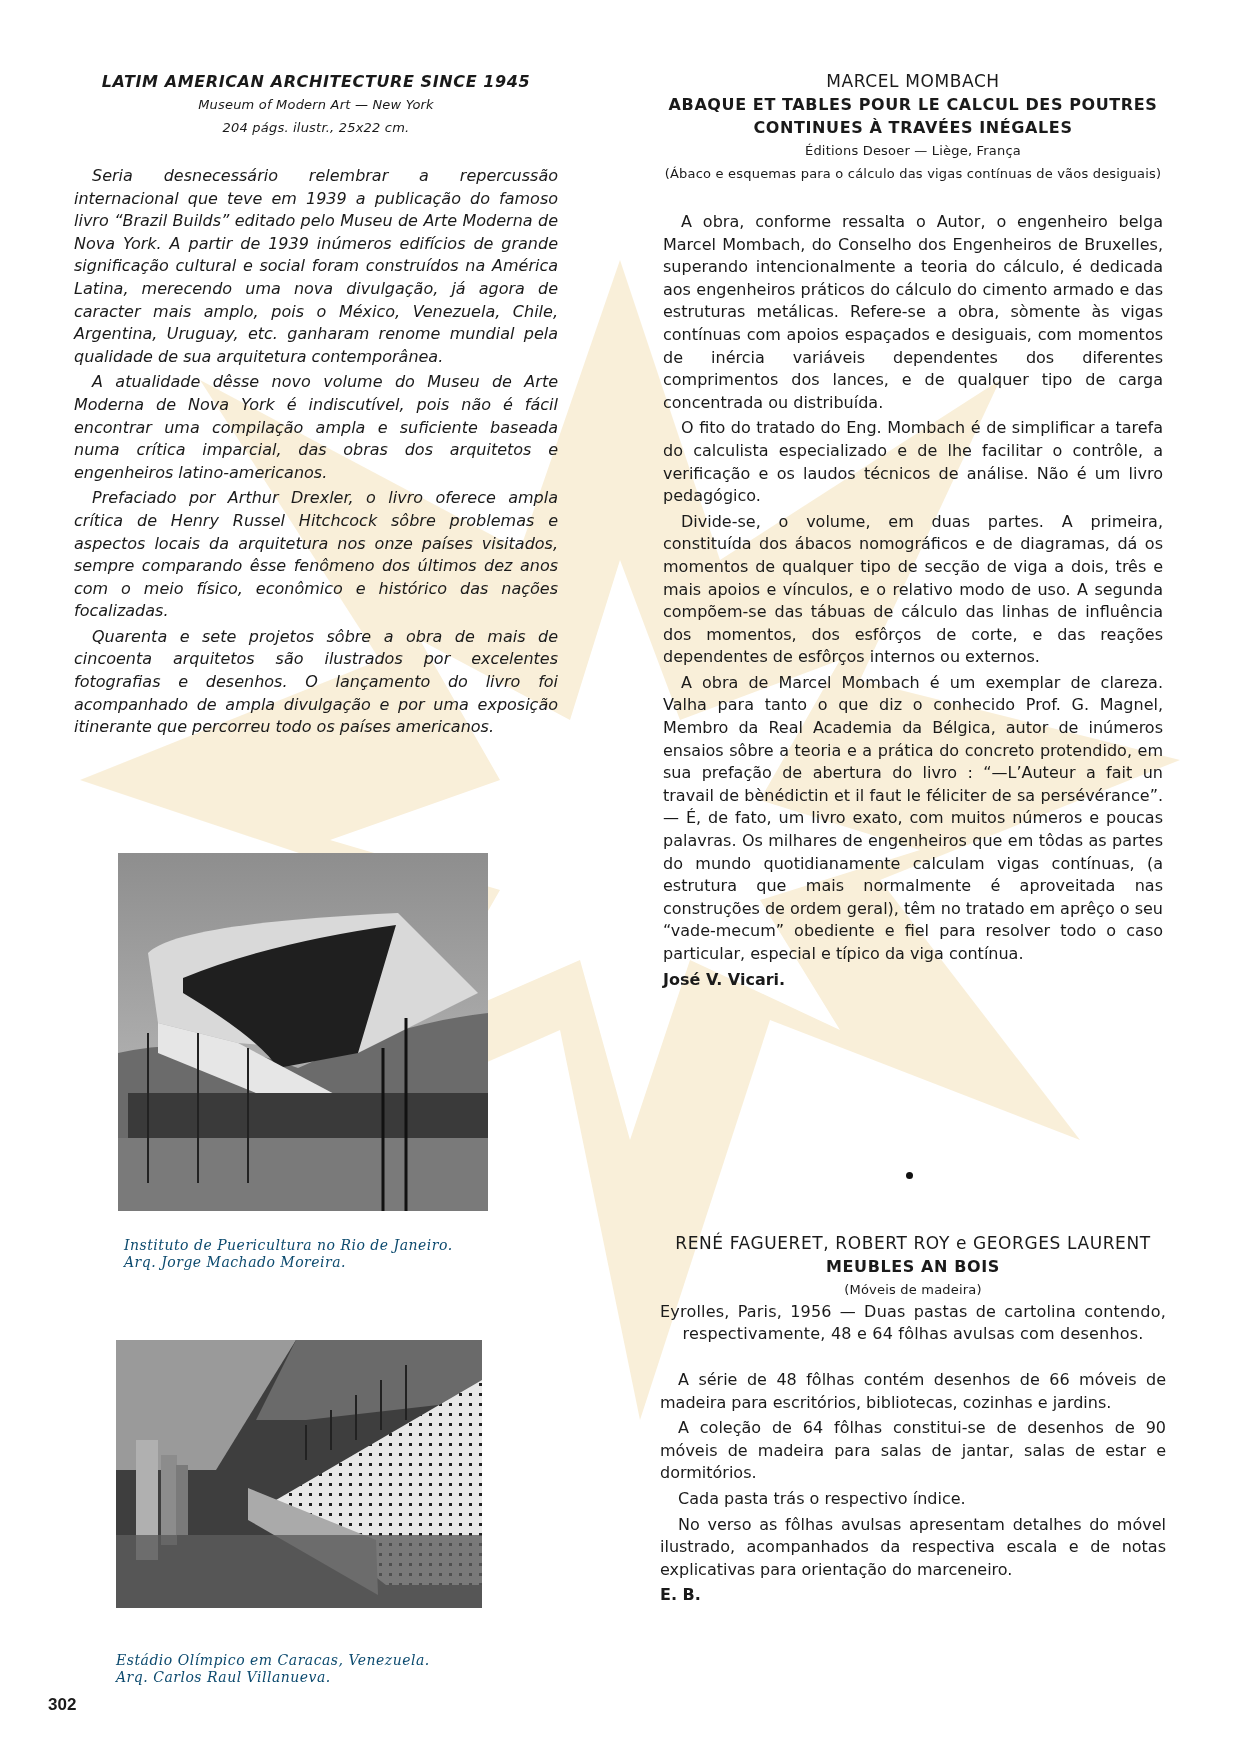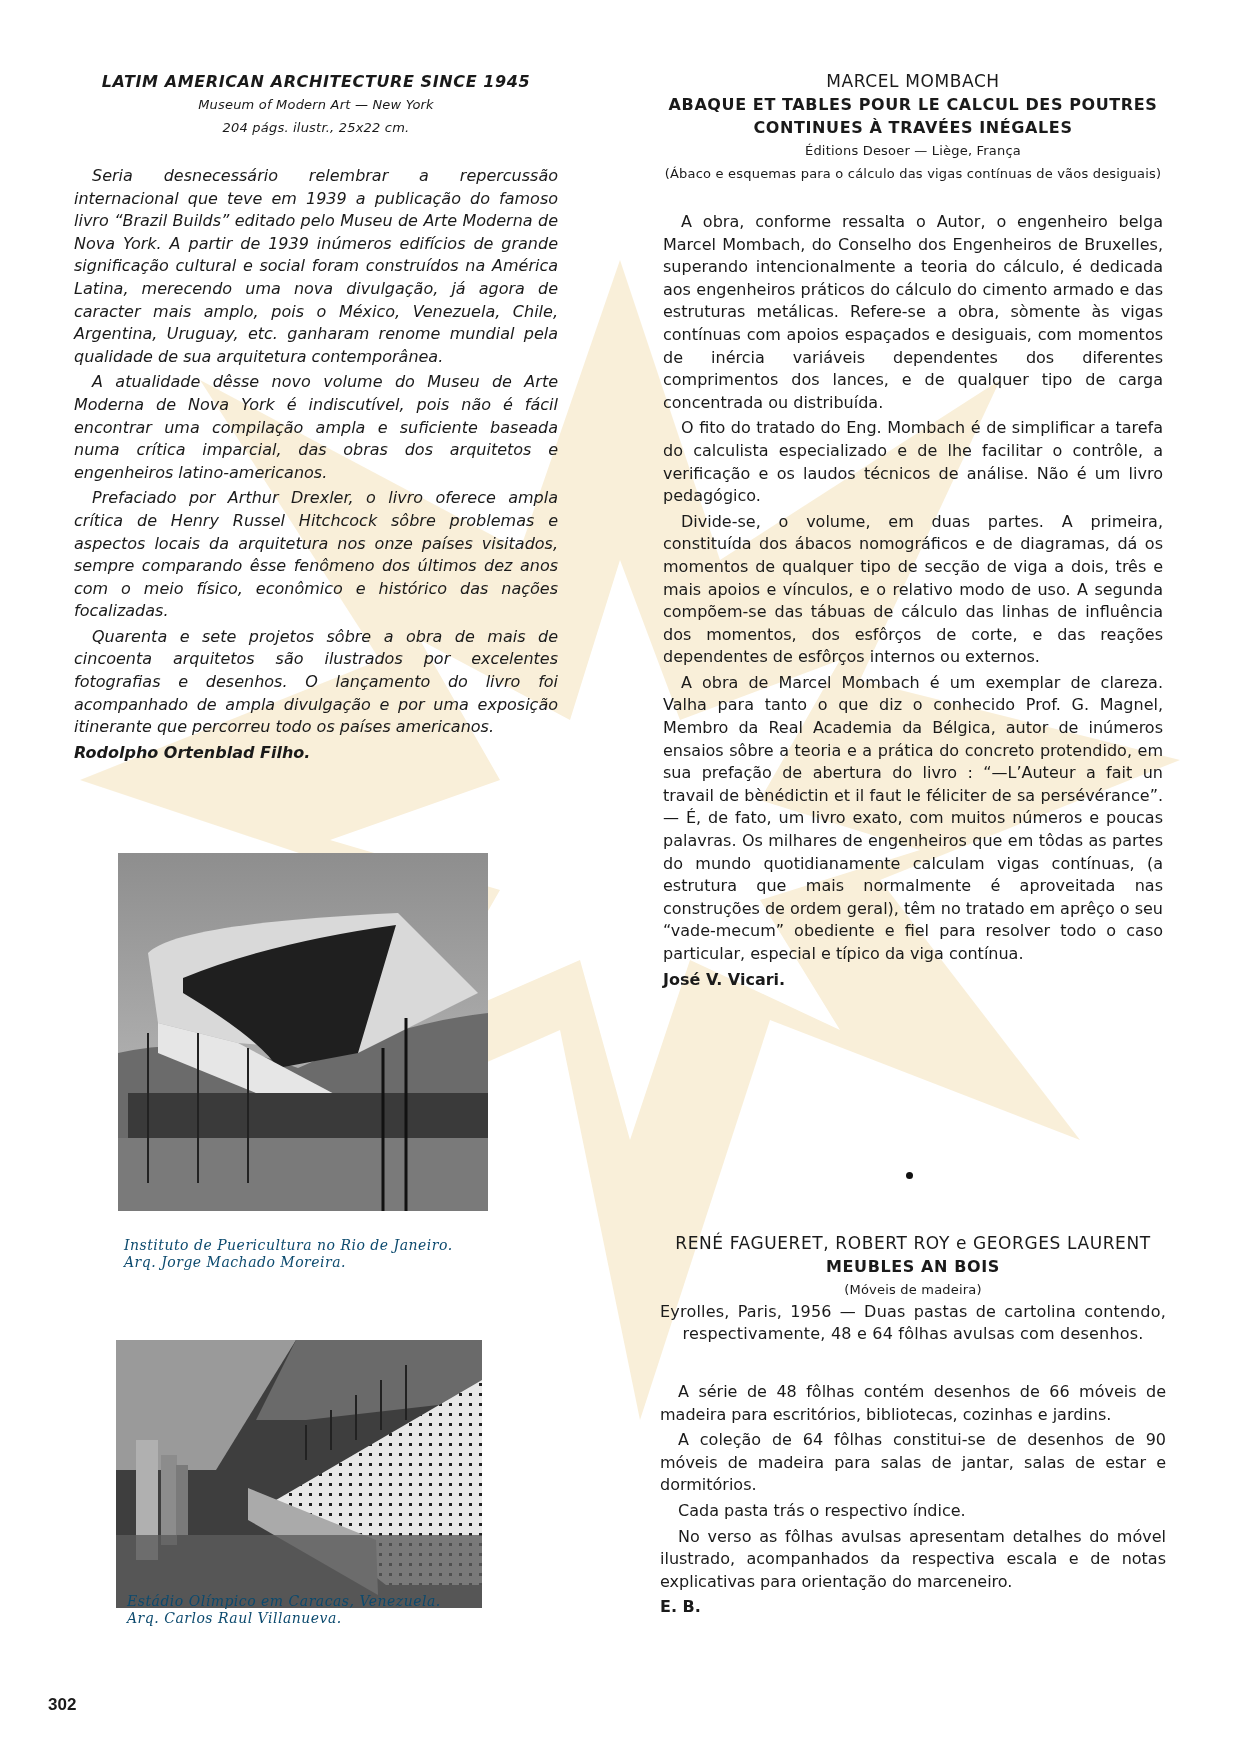--- a/index.html
+++ b/index.html
@@ -17,26 +17,26 @@
   .head .sub { font-size: 13px; }
   .body-text { margin-top: 26px; font-size: 16px; line-height: 22.6px; text-align: justify; }
   .body-text p { margin: 0 0 3px 0; text-indent: 18px; }
   .sig { font-weight: bold; }
   .sig-line { text-indent: 0 !important; }
   .photo { position: absolute; z-index: 1; background: #555; overflow: hidden; }
   .photo-1 { left: 118px; top: 853px; width: 370px; height: 358px; }
   .photo-2 { left: 116px; top: 1340px; width: 366px; height: 268px; }
   .caption { position: absolute; z-index: 1; font-family: "DejaVu Serif", serif; font-style: italic; font-size: 14px; line-height: 17px; color: #0c4a6e; letter-spacing: 0.5px; }
   .caption-1 { left: 124px; top: 1237px; width: 400px; }
-  .caption-2 { left: 116px; top: 1593px; width: 400px; margin-left: 11px; }
+  .caption-2 { left: 116px; top: 1652px; width: 400px; }
   .dot { position: absolute; left: 906px; top: 1172px; width: 7px; height: 7px; border-radius: 50%; background: #111; z-index: 1; }
   .page-number { position: absolute; left: 48px; top: 1695px; font-size: 17px; font-weight: bold; font-family: "Liberation Sans", sans-serif; z-index: 1; }
   .section-2 { position: absolute; left: 660px; top: 1232px; width: 506px; z-index: 1; }
   .section-2 .head { font-size: 16px; }
-  .section-2 .body-text { margin-top: 36px; }
+  .section-2 .body-text { margin-top: 24px; }
   .pub-line { text-align: justify; text-align-last: center; font-size: 16px; line-height: 22px; margin: 0; }
 </style>
 </head>
 <body>
 
 <svg class="watermark" viewBox="0 0 1240 1756" xmlns="http://www.w3.org/2000/svg">
   <polygon fill="#f8ecd2" opacity="0.85" points="620,260 720,560 1000,380 860,680 1180,760 880,880 1080,1140 770,1020 640,1420 560,1030 220,1180 380,880 80,780 380,660 200,380 520,550"></polygon>
   <polygon fill="#ffffff" points="620,560 680,720 840,660 760,800 920,850 760,900 840,1030 690,960 630,1140 580,960 420,1030 500,890 330,840 500,780 420,640 570,720"></polygon>
 </svg>
 
@@ -44,21 +44,20 @@
   <div class="head">
     <div class="title">LATIM AMERICAN ARCHITECTURE SINCE 1945</div>
     <div class="sub">Museum of Modern Art — New York</div>
     <div class="sub">204 págs. ilustr., 25x22 cm.</div>
   </div>
   <div class="body-text">
     <p>Seria desnecessário relembrar a repercussão internacional que teve em 1939 a publicação do famoso livro “Brazil Builds” editado pelo Museu de Arte Moderna de Nova York.  A partir de 1939 inúmeros edifícios de grande significação cultural e social foram construídos na América Latina, merecendo uma nova divulgação, já agora de caracter mais amplo, pois o México, Venezuela, Chile, Argentina, Uruguay, etc. ganharam renome mundial pela qualidade de sua arquitetura contemporânea.</p>
     <p>A atualidade dêsse novo volume do Museu de Arte Moderna de Nova York é indiscutível, pois não é fácil encontrar uma compilação ampla e suficiente baseada numa crítica imparcial, das obras dos arquitetos e engenheiros latino-americanos.</p>
     <p>Prefaciado por Arthur Drexler, o livro oferece ampla crítica de Henry Russel Hitchcock sôbre problemas e aspectos locais da arquitetura nos onze países visitados, sempre comparando êsse fenômeno dos últimos dez anos com o meio físico, econômico e histórico das nações focalizadas.</p>
     <p>Quarenta e sete projetos sôbre a obra de mais de cincoenta arquitetos são ilustrados por excelentes fotografias e desenhos.  O lançamento do livro foi acompanhado de ampla divulgação e por uma exposição itinerante que percorreu todo os países americanos.</p>
-    <p class="sig-line"><span class="sig">Rodolpho Ortenblad Filho.</span></p>
   </div>
 </div>
 
 <div class="photo photo-1">
   <svg width="370" height="358" viewBox="0 0 370 358" xmlns="http://www.w3.org/2000/svg">
     <defs>
       <linearGradient id="sky" x1="0" y1="0" x2="0" y2="1">
         <stop offset="0" stop-color="#8e8e8e"></stop>
         <stop offset="1" stop-color="#c4c4c4"></stop>
       </linearGradient>

